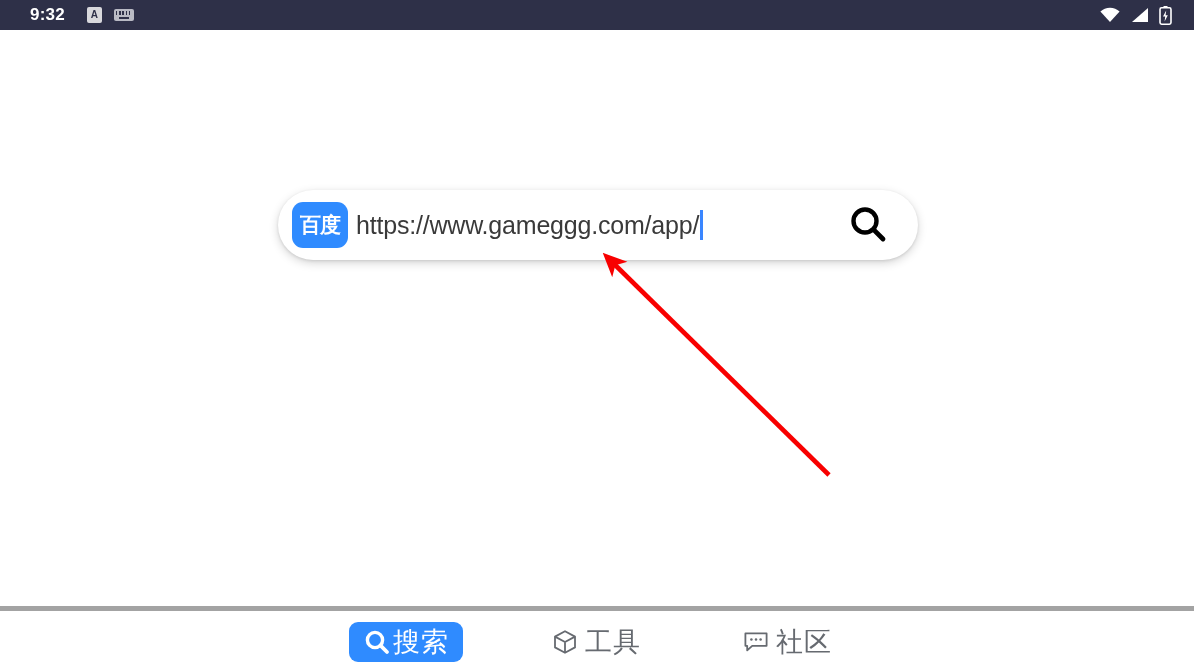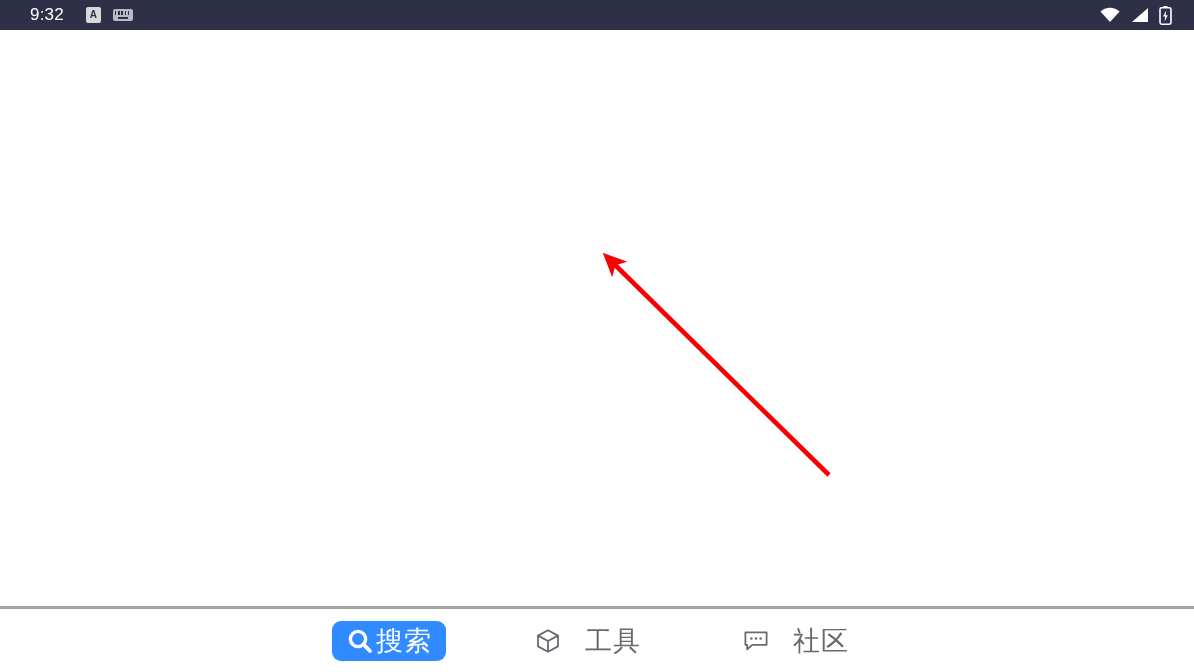--- a/index.html
+++ b/index.html
@@ -19,21 +19,21 @@
   .status-bar {
     position:absolute; top:0; left:0;
     width:1194px; height:30px;
     background:#2e3048;
     display:flex; align-items:center;
     padding:0 16px;
   }
   .status-clock {
     color:#ffffff;
     font-size:17px;
-    font-weight:normal;
+    font-weight:bold;
     letter-spacing:0.2px;
     margin-left:14px;
   }
   .status-left-icons {
     display:flex; align-items:center; gap:12px;
     margin-left:22px;
   }
   .icon-appnotif {
     width:15px; height:16px;
     background:#d8d8dc;
@@ -123,26 +123,26 @@
 
   
   .annotation { position:absolute; left:0; top:0; width:1194px; height:672px; pointer-events:none; }
 
   
   .bottom-nav {
     position:absolute;
     left:0; bottom:0;
     width:1194px; height:66px;
     background:#ffffff;
-    border-top:3px solid #a3a3a3;
+    border-top:5px solid #a3a3a3;
     display:flex; align-items:center; justify-content:center;
     gap:76px;
   }
   .nav-item {
-    display:flex; align-items:center; gap:24px;
+    display:flex; align-items:center; gap:7px;
     padding:7px 13px;
     border-radius:9px;
     color:#666a70;
     font-size:27px;
     font-family:"DejaVu Sans", sans-serif;
   }
   .nav-item.active {
     background:#2f8bff;
     color:#ffffff;
     gap:2px;
@@ -175,20 +175,31 @@
       </svg>
       <svg class="icon-battery" viewBox="0 0 13 19">
         <rect x="4.5" y="0" width="4" height="1.6" fill="#ffffff"></rect>
         <rect x="1" y="1.8" width="11" height="16.4" rx="1.6" fill="none" stroke="#ffffff" stroke-width="1.6"></rect>
         <path d="M7.2 4.4 L4 10.4 L6.2 10.4 L5.6 15.4 L8.8 9.2 L6.6 9.2 Z" fill="#ffffff"></path>
       </svg>
     </div>
   </div>
 
 
+  <div class="search-bar">
+    <div class="engine-badge">百度</div>
+    <div class="url-wrap">
+      <span class="url-text" title="搜索或输入网址">https://www.gameggg.com/app/</span>
+      <span class="caret"></span>
+    </div>
+    <svg class="search-magnifier" viewBox="0 0 44 44">
+      <circle cx="19" cy="18" r="11.5" fill="none" stroke="#000000" stroke-width="4.4"></circle>
+      <line x1="27.6" y1="26.6" x2="37" y2="36" stroke="#000000" stroke-width="4.8" stroke-linecap="round"></line>
+    </svg>
+  </div>
 
   <svg class="annotation" viewBox="0 0 1194 672">
     <defs>
       <marker id="arrowhead" markerWidth="5.2" markerHeight="5.2" refX="3.9" refY="2.6" orient="auto">
         <path d="M5.2,2.6 L0,0.25 L1.35,2.6 L0,4.95 Z" fill="#f80000"></path>
       </marker>
     </defs>
     <line x1="829" y1="475" x2="607" y2="257" stroke="#f80000" stroke-width="4.6" marker-end="url(#arrowhead)"></line>
   </svg>
 

